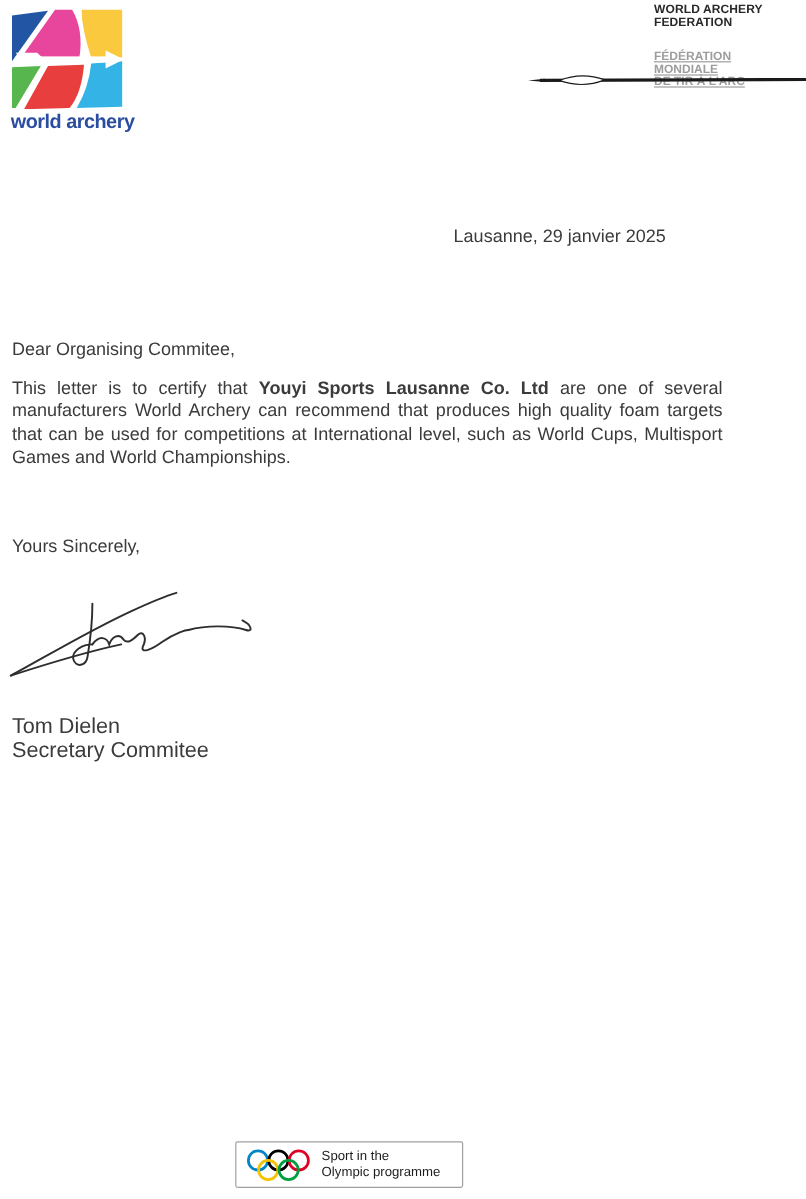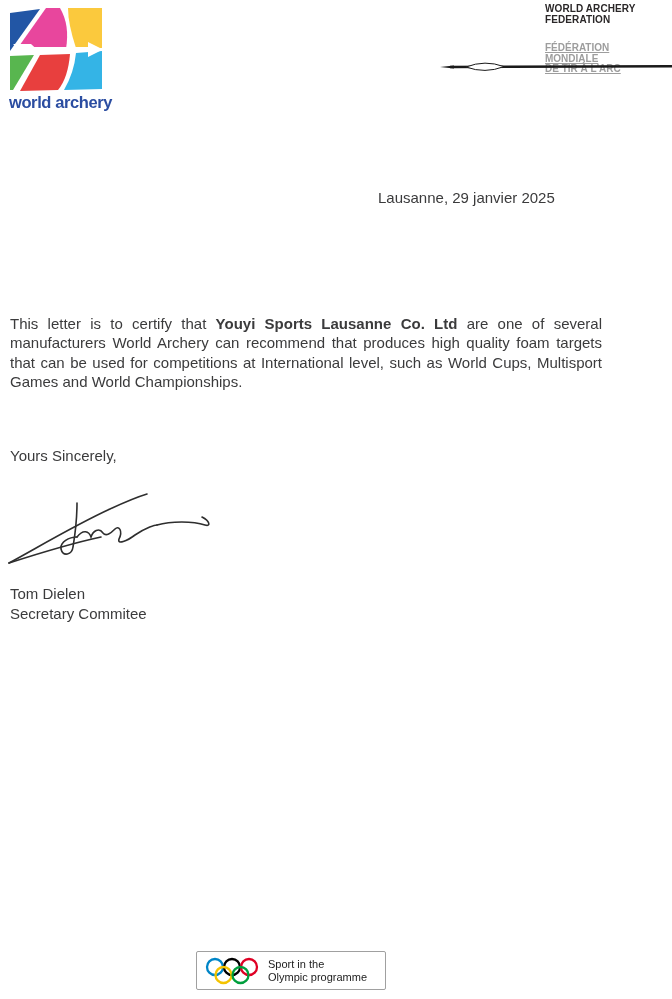--- a/index.html
+++ b/index.html
@@ -20,21 +20,21 @@
 
   
   .dateline{position:absolute;left:333px;top:189px;font-size:15px;margin-left:45px;}
   .salutation{position:absolute;left:10px;top:283px;font-size:15px;}
   .para{position:absolute;left:10px;top:314px;width:592px;font-size:15px;
         line-height:19.3px;text-align:justify;}
   .para .company{font-weight:bold;}
   .closing{position:absolute;left:10px;top:411px;font-size:15px;}
   .valediction{position:absolute;left:10px;top:447px;font-size:15px;text-align:center;}
   .signature{position:absolute;left:5px;top:487px;}
-  .signer{position:absolute;left:10px;top:584px;font-size:15px;line-height:19.5px;}
+  .signer{position:absolute;left:10px;top:596px;font-size:18px;line-height:19.5px;}
 
   
   .badge{position:absolute;left:196px;top:951px;width:190px;height:39px;
          border:1.6px solid #a0a0a0;border-radius:2px;box-sizing:border-box;
          display:flex;align-items:center;background:#fff;}
   .rings-svg{margin-left:8px;flex:0 0 auto;}
   .badge-text{font-size:11px;line-height:12.5px;color:#1c1c1c;margin-left:7px;}
 </style>
 </head>
 <body>
@@ -66,20 +66,21 @@
 
   <svg class="hdr-arrow" width="232" height="16" viewBox="0 0 232 16">
     <polygon points="0,8 14,6.6 14,9.4" fill="#1a1a1a"></polygon>
     <line x1="10" y1="8" x2="232" y2="7.2" stroke="#1a1a1a" stroke-width="2.6"></line>
     <path d="M26,8 Q45,0.5 64,7.6 Q45,15 26,8 Z" fill="#ffffff" stroke="#1a1a1a" stroke-width="1"></path>
   </svg>
 
 
   <div class="dateline">Lausanne, 29 janvier 2025</div>
 
+  <div class="salutation">Dear Organising Commitee,</div>
 
   <div class="para"><span>This letter is to certify that </span><span class="company">Youyi Sports Lausanne Co. Ltd</span><span> are one of several manufacturers World Archery can recommend that produces high quality foam targets that can be used for competitions at International level, such as World Cups, Multisport Games and World Championships.</span></div>
 
 
   <div class="valediction">Yours Sincerely,</div>
 
   <svg class="signature" width="210" height="85" viewBox="0 0 210 85" fill="none" stroke="#2e2e2e" stroke-width="1.6" stroke-linecap="round">
     <path d="M4,76 C30,62 70,38 105,22 C118,16 132,10 142,7"></path>
     <path d="M4,76 C35,66 68,56 96,50"></path>
     <path d="M72,16 C72,30 70,48 68,60 C67,68 58,70 56,62 C55,55 64,50 72,50"></path>

